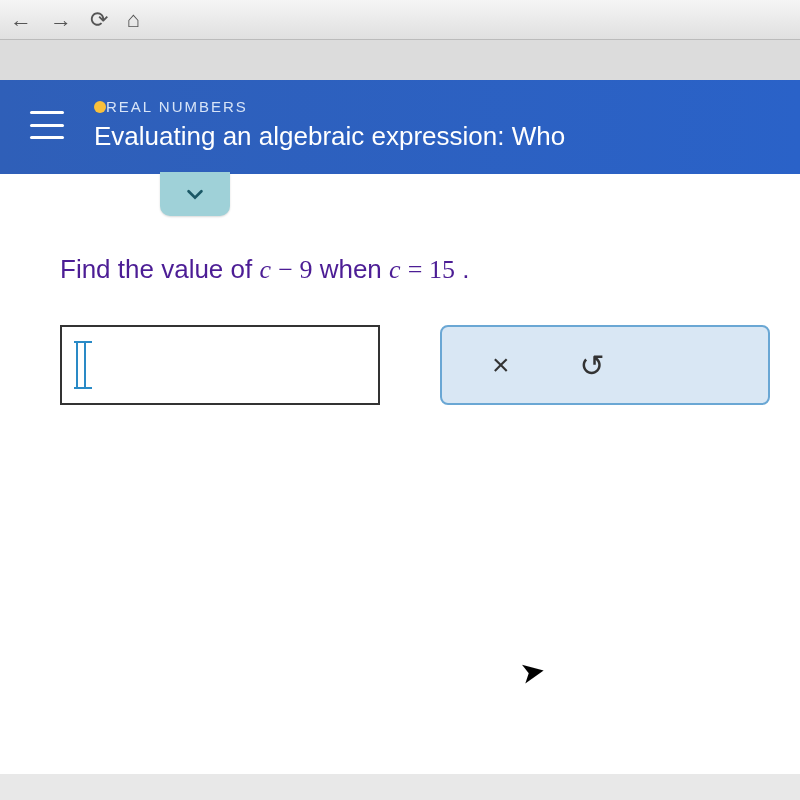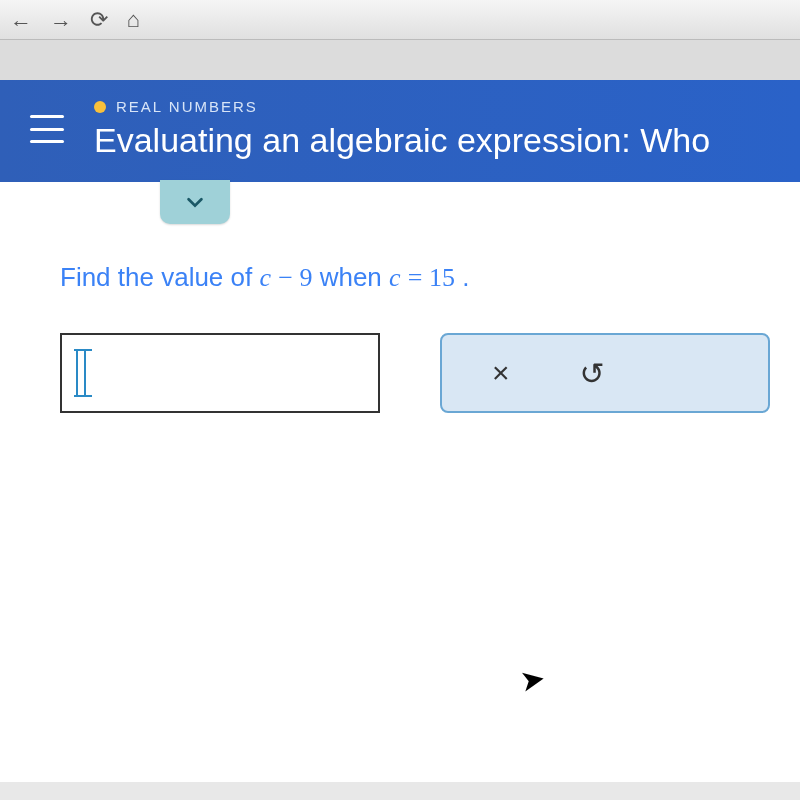--- a/index.html
+++ b/index.html
@@ -39,24 +39,24 @@
     align-items: center;
     padding: 18px 24px 22px 30px;
     gap: 30px;
   }
   .hamburger {
     width: 34px; height: 28px; display: flex; flex-direction: column;
     justify-content: space-between; cursor: pointer;
   }
   .hamburger div { height: 3px; background: #fff; border-radius: 2px; }
   .header-text { flex: 1; overflow: hidden; }
-  .category-row { display: flex; align-items: center; gap: 10px; margin-bottom: 6px; }
+  .category-row { display: flex; align-items: center; gap: 0; margin-bottom: 6px; }
   .dot { width: 12px; height: 12px; border-radius: 50%; background: #f9c03b; }
   .category { letter-spacing: 2px; font-size: 15px; color: #d7e4f7; }
-  .topic { font-size: 34px; font-weight: 400; white-space: nowrap; }
+  .topic { font-size: 26px; font-weight: 400; white-space: nowrap; }
   .content {
     background: #fff;
     padding: 40px 30px 300px 60px;
     position: relative;
     min-height: 600px;
   }
   .chevron-tab {
     position: absolute;
     top: -2px;
     left: 160px;
@@ -67,21 +67,21 @@
     display: flex;
     align-items: center;
     justify-content: center;
     cursor: pointer;
     box-shadow: 0 1px 2px rgba(0,0,0,.15);
   }
   .chevron-tab svg { width: 22px; height: 22px; stroke: #1a5866; }
   .question {
     margin-top: 40px;
     font-size: 26px;
-    color: #3b82f6;
+    color: #4c1d95;
   }
   .question .expr { font-family: "Times New Roman", serif; font-style: italic; }
   .question .num { font-family: "Times New Roman", serif; font-style: normal; }
   .input-row {
     margin-top: 40px;
     display: flex;
     gap: 60px;
     align-items: stretch;
   }
   .answer-box {

